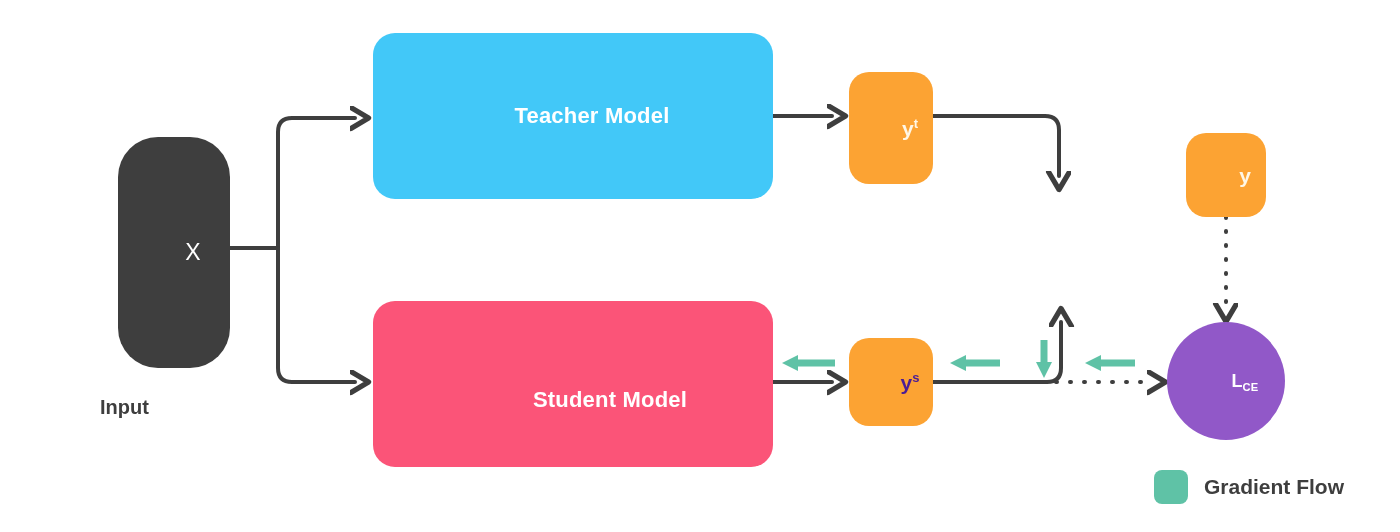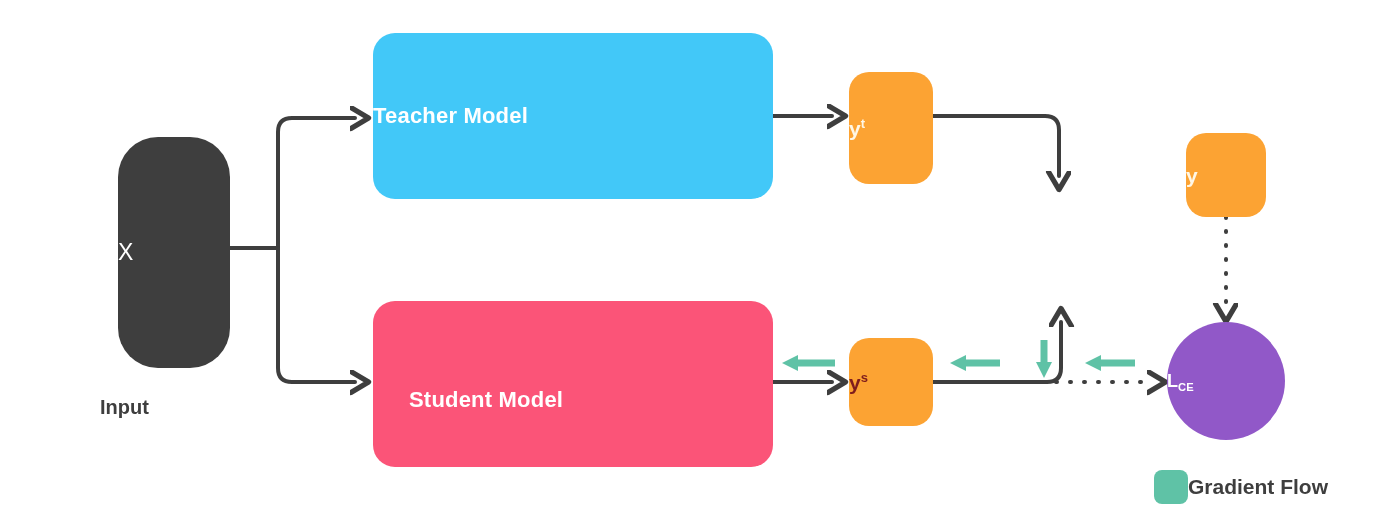--- a/index.html
+++ b/index.html
@@ -24,25 +24,26 @@
     left: 0;
     top: 0;
     width: 1400px;
     height: 532px;
     pointer-events: none;
   }
   .node {
     position: absolute;
     display: flex;
     align-items: center;
-    justify-content: flex-start;
+    justify-content: center;
     box-sizing: border-box;
     color: #ffffff;
     text-align: center;
     line-height: 1;
+    padding-left: 38px;
   }
   .node-x {
     left: 118px;
     top: 137px;
     width: 112px;
     height: 231px;
     background: #3e3e3e;
     border-radius: 40px;
     font-size: 23px;
     font-weight: 500;
@@ -92,21 +93,21 @@
   }
   .node-ys {
     left: 849px;
     top: 338px;
     width: 84px;
     height: 88px;
     background: #fca333;
     border-radius: 20px;
     font-size: 21px;
     font-weight: 700;
-    color: #7f1d1d;
+    color: #4c1d95;
   }
   .node-y {
     left: 1186px;
     top: 133px;
     width: 80px;
     height: 84px;
     background: #fca333;
     border-radius: 20px;
     font-size: 21px;
     font-weight: 700;
@@ -149,20 +150,21 @@
     position: relative;
     top: 16px;
     margin-left: 36px;
   }
   .legend {
     position: absolute;
     left: 1154px;
     top: 470px;
     display: flex;
     align-items: center;
+    gap: 16px;
   }
   .legend-swatch {
     width: 34px;
     height: 34px;
     border-radius: 8px;
     background: #5fc2a6;
   }
   .legend-label {
     color: #3e3e3e;
     font-size: 21px;

